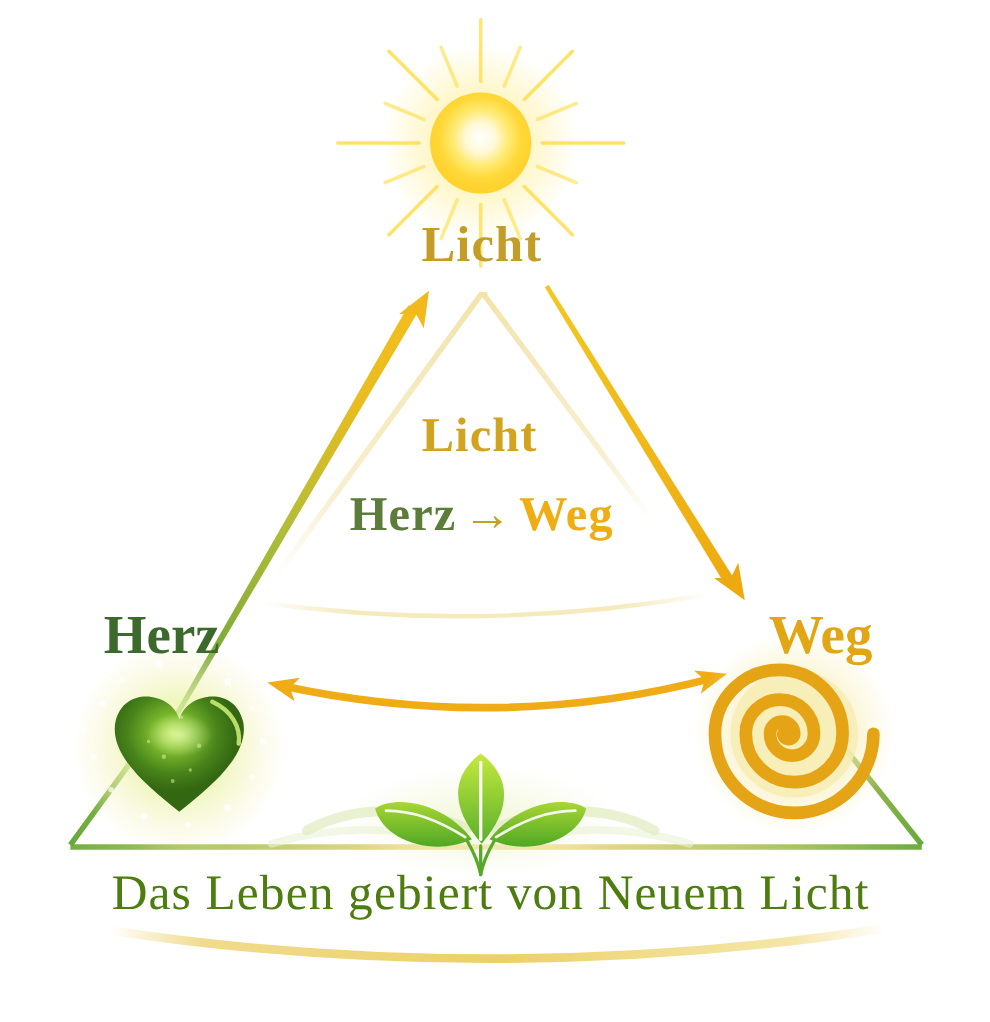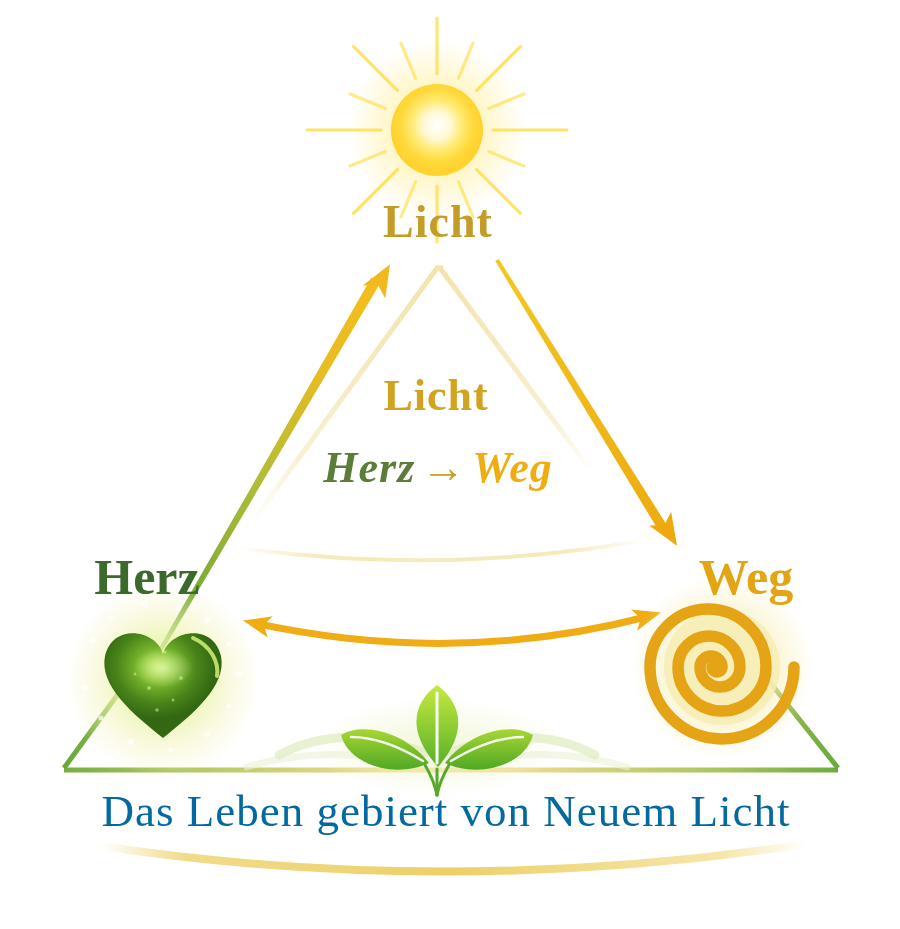--- a/index.html
+++ b/index.html
@@ -3,27 +3,27 @@
 <meta charset="utf-8">
 <style>
   html,body{margin:0;padding:0;background:#ffffff;}
   body{width:900px;height:929px;position:relative;overflow:hidden;
        font-family:"Liberation Serif", serif;}
   .layer{position:absolute;left:0;top:0;}
   .lbl{position:absolute;transform:translateX(-50%);white-space:nowrap;
        font-family:"Liberation Serif", serif;font-weight:bold;line-height:1;}
   .lbl-top   {left:438px;top:199px;font-size:46px;color:#C49D28;letter-spacing:1px;}
   .lbl-cLicht{left:436px;top:374px;font-size:44px;color:#D2A31F;letter-spacing:1px;}
-  .lbl-cRel  {left:438px;top:446px;font-size:44px;letter-spacing:1px;font-style:italic;}
+  .lbl-cRel  {left:438px;top:446px;font-size:44px;letter-spacing:1px;}
   .lbl-cRel .herz{color:#5C7C3A;}
   .lbl-cRel .rel-arrow{color:#C2A227;padding:0 6px;}
   .lbl-cRel .weg{color:#EFAD12;}
   .lbl-herz  {left:147px;top:552px;font-size:50px;color:#3C6A2D;}
   .lbl-weg   {left:746px;top:552px;font-size:50px;color:#E2A513;}
-  .lbl-caption{left:446px;top:789px;font-size:45px;color:#0369a1;
+  .lbl-caption{left:446px;top:789px;font-size:45px;color:#4d7c0f;
        font-weight:normal;letter-spacing:1px;}
 </style>
 </head>
 <body>
 
 <svg class="layer" width="900" height="929" viewBox="0 0 900 929">
   <defs>
     <radialGradient id="sunGlow">
       <stop offset="0" stop-color="#FFF3AA" stop-opacity="0.95"></stop>
       <stop offset="0.5" stop-color="#FFEC82" stop-opacity="0.45"></stop>

